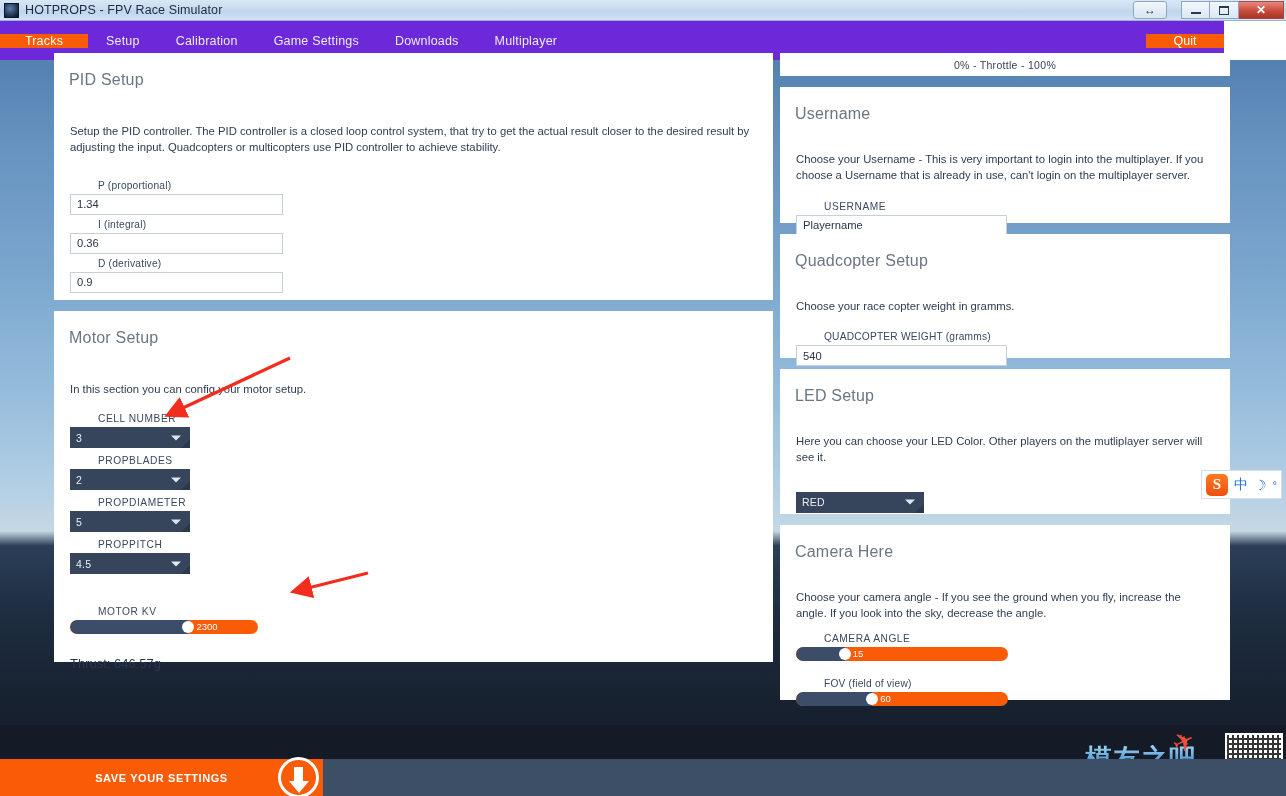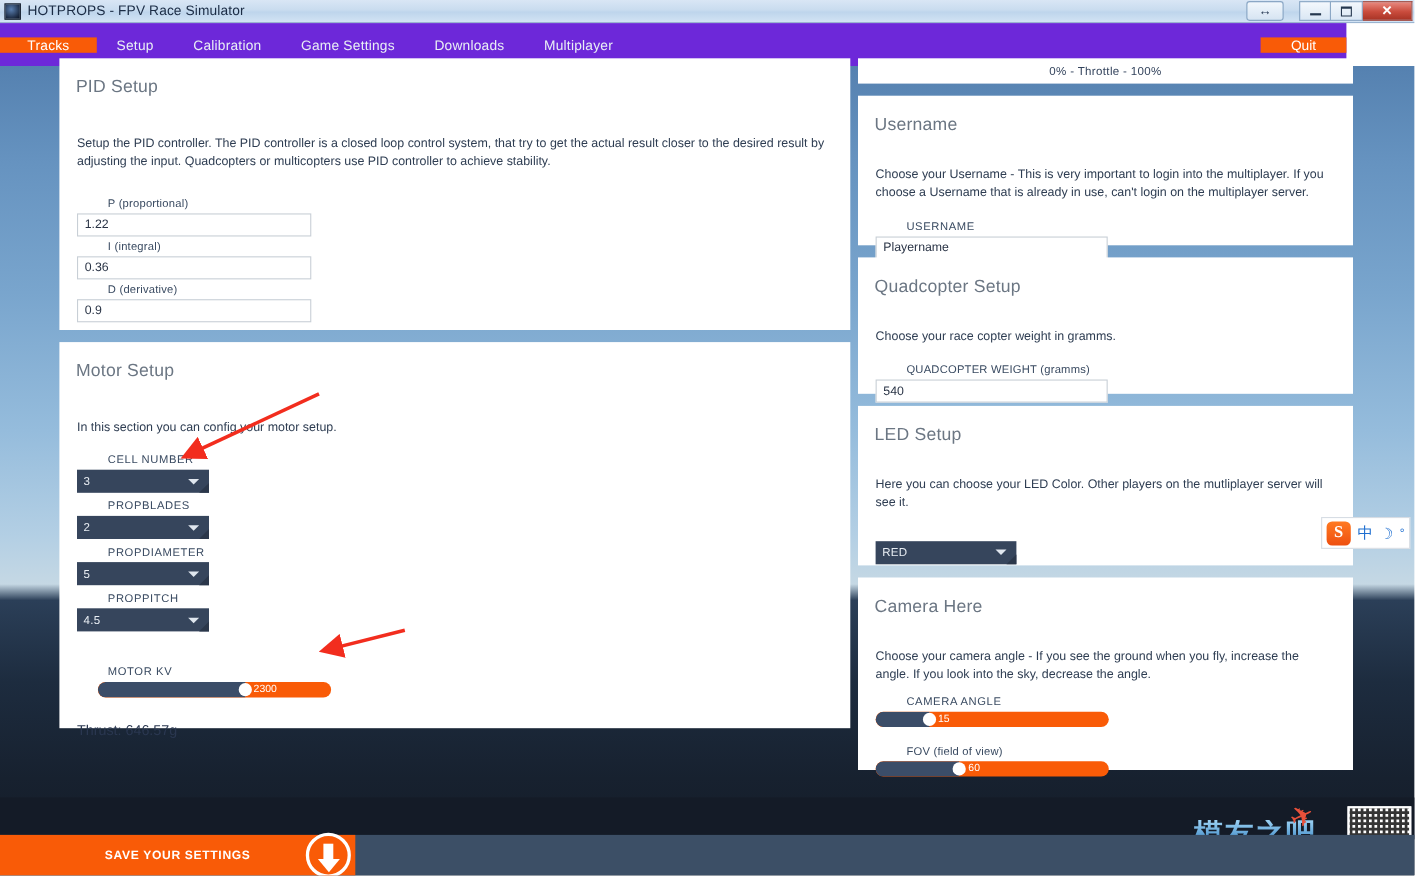--- a/index.html
+++ b/index.html
@@ -301,21 +301,21 @@
   </div>
 
   <div class="col-left">
 
     <div class="panel" style="height:247px;">
       <div class="panel-title">PID Setup</div>
       <div class="panel-desc">Setup the PID controller. The PID controller is a closed loop control system,  that try to get the actual result closer to the desired result by adjusting the input. Quadcopters or multicopters use PID controller to achieve stability.</div>
 
       <div class="field" style="margin-top:24px;">
         <span class="field-label mixed">P (proportional)</span>
-        <div class="text-input w-left-input">1.22</div>
+        <div class="text-input w-left-input">1.34</div>
       </div>
       <div class="field" style="margin-top:4px;">
         <span class="field-label mixed">I (integral)</span>
         <div class="text-input w-left-input">0.36</div>
       </div>
       <div class="field" style="margin-top:4px;">
         <span class="field-label mixed">D (derivative)</span>
         <div class="text-input w-left-input">0.9</div>
       </div>
     </div>
@@ -355,21 +355,21 @@
         <span class="field-label">PROPPITCH</span>
         <div class="select">
           <span>4.5</span>
           <span class="caret"></span>
           <span class="notch"></span>
         </div>
       </div>
 
       <div class="slider-wrap" style="margin-top:32px;">
         <span class="field-label">MOTOR KV</span>
-        <div class="slider" style="width:212px;margin-left:19px;">
+        <div class="slider" style="width:188px;">
           <div class="fill" id="kv-fill" style="width: 63%;"></div>
           <div class="knob" id="kv-knob" style="left: 63%;"></div>
           <div class="val" id="kv-val" style="left: calc(63% + 8px);">2300</div>
         </div>
       </div>
 
       <div class="thrust">Thrust: 646.57g</div>
     </div>
   </div>
 

